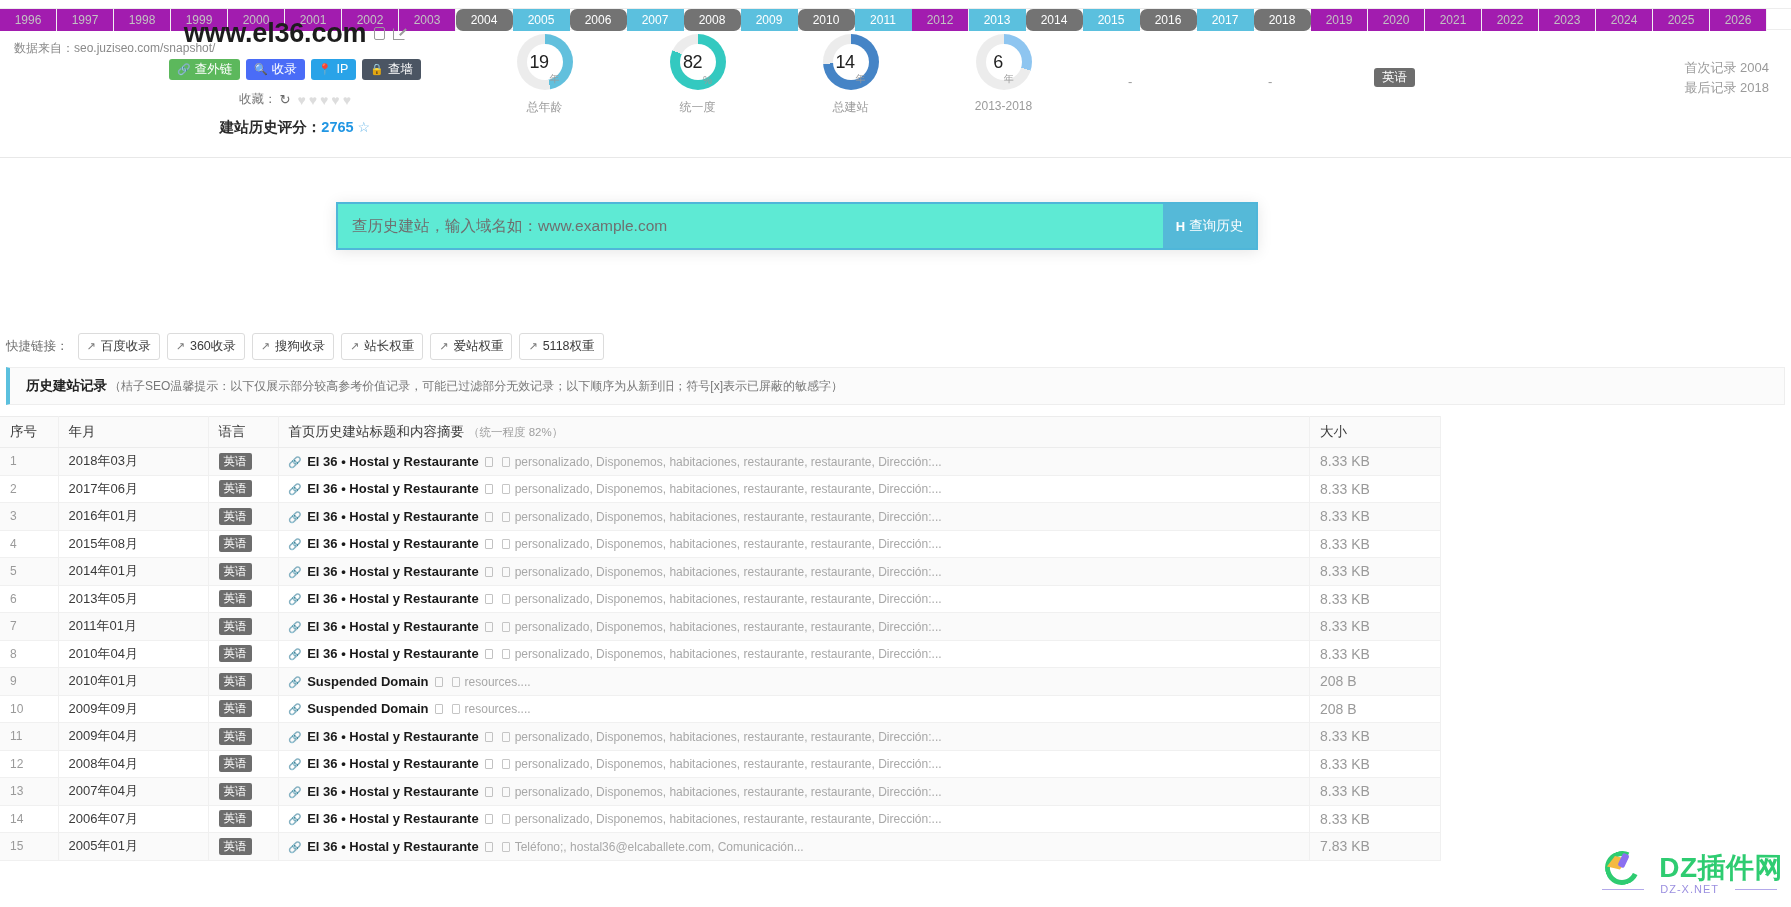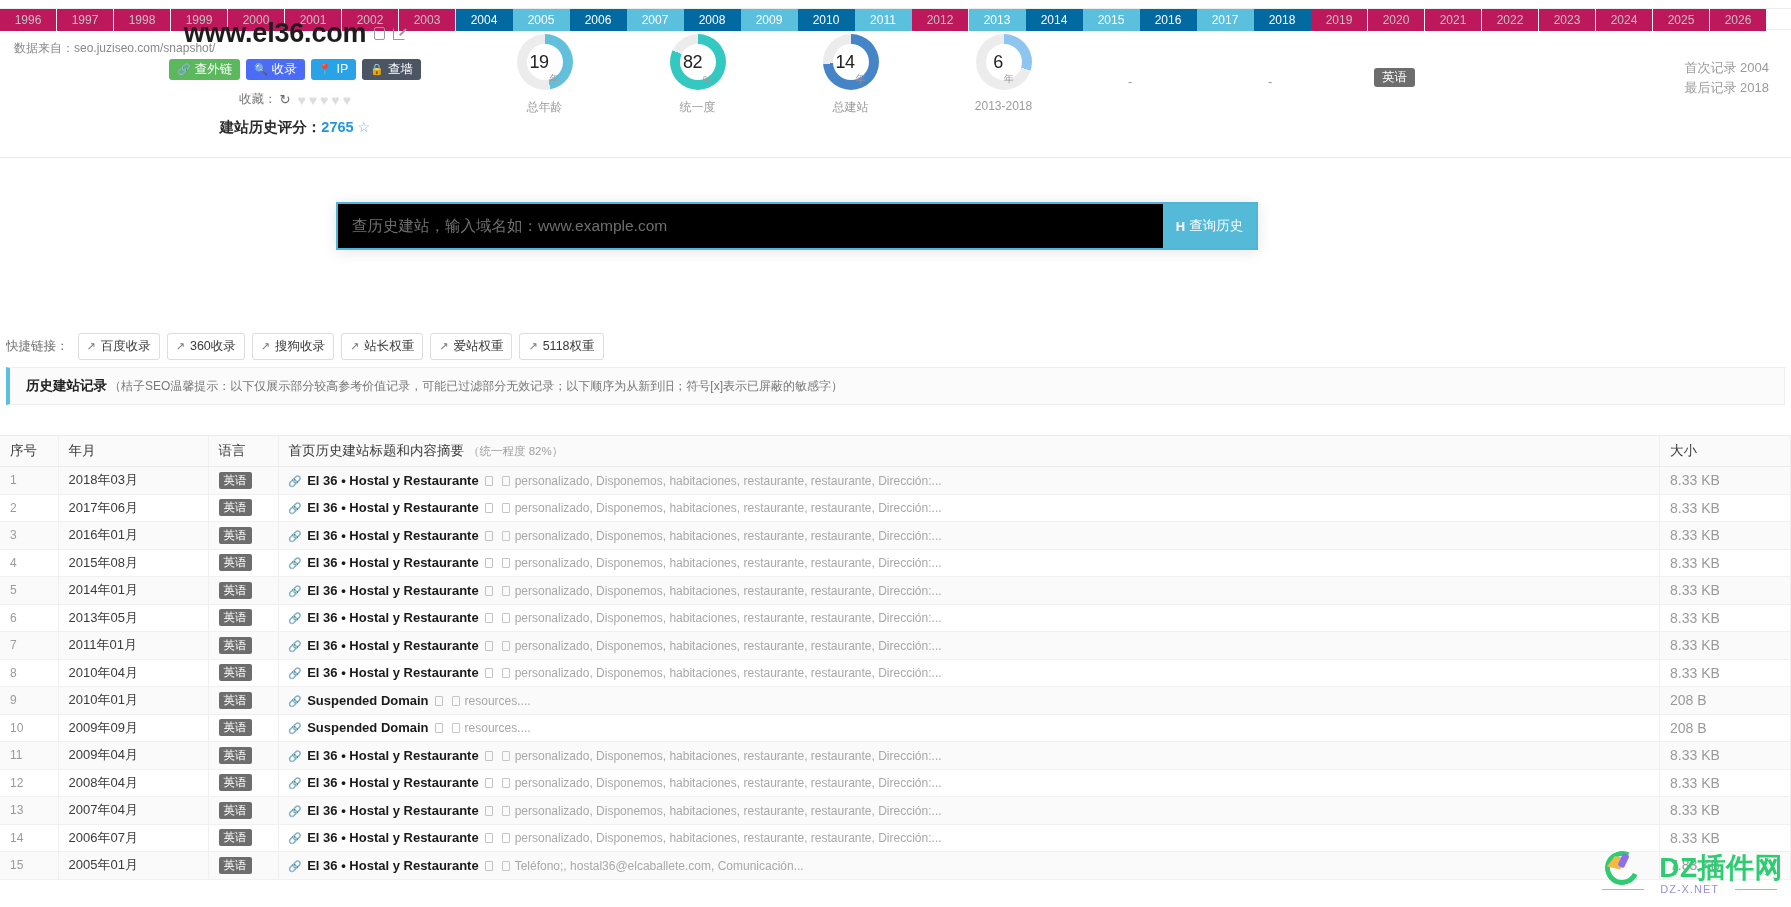--- a/index.html
+++ b/index.html
@@ -175,45 +175,45 @@
     border-top: 1px solid #ededed;
     border-bottom: 1px solid #ededed;
   }
   .yr {
     flex: 0 0 57px;
     height: 22px;
     display: flex; align-items: center; justify-content: center;
     font-size: 12px;
     cursor: pointer;
     border-right: 1px solid #f1f1f1;
-    background: #be185d;
+    background: #a21caf;
     color: #c2c2c2;
   }
-  .yr.on-dark  { background: #0369a1; color: #fff; border-right-color: transparent; }
+  .yr.on-dark  { background: #737373; color: #fff; border-right-color: transparent; border-radius: 7px; }
   .yr.on-light { background: #5bc0de; color: #fff; border-right-color: transparent; }
 
   .src-note {
     font-size: 12px;
     color: #8a8a8a;
     padding: 10px 0 0 14px;
   }
 
   
   .search-wrap {
     position: absolute;
     left: 336px; top: 202px;
     width: 922px; height: 48px;
     display: flex;
     box-shadow: 0 2px 14px rgba(0,0,0,0.10);
   }
   .search-box {
     flex: 1;
     border: 2px solid #4fb6d9;
     border-right: none;
-    background: #000000;
+    background: #5eead4;
     display: flex; align-items: center;
     padding: 0 14px;
   }
   .search-box input {
     width: 100%;
     border: none; outline: none;
     font-size: 15.5px;
     color: #5a5a5a;
     font-family: "Liberation Sans", sans-serif;
     background: transparent;
@@ -265,24 +265,23 @@
     display: flex; align-items: center;
     padding-left: 16px;
   }
   .notice b { font-size: 13.5px; color: #222; }
   .notice span.n-rest { font-size: 12px; color: #777; margin-left: 2px; }
 
   
   .tbl {
     position: absolute;
     left: 0; top: 416px;
-    width: 1791px;
+    width: 1441px;
     border-collapse: collapse;
     font-size: 13px;
-    margin-top: 19px;
   }
   .tbl th {
     background: #fafafa;
     border-top: 1px solid #ececec;
     border-bottom: 1px solid #ececec;
     border-right: 1px solid #f0f0f0;
     text-align: left;
     font-weight: normal;
     color: #3a3a3a;
     height: 31px;

